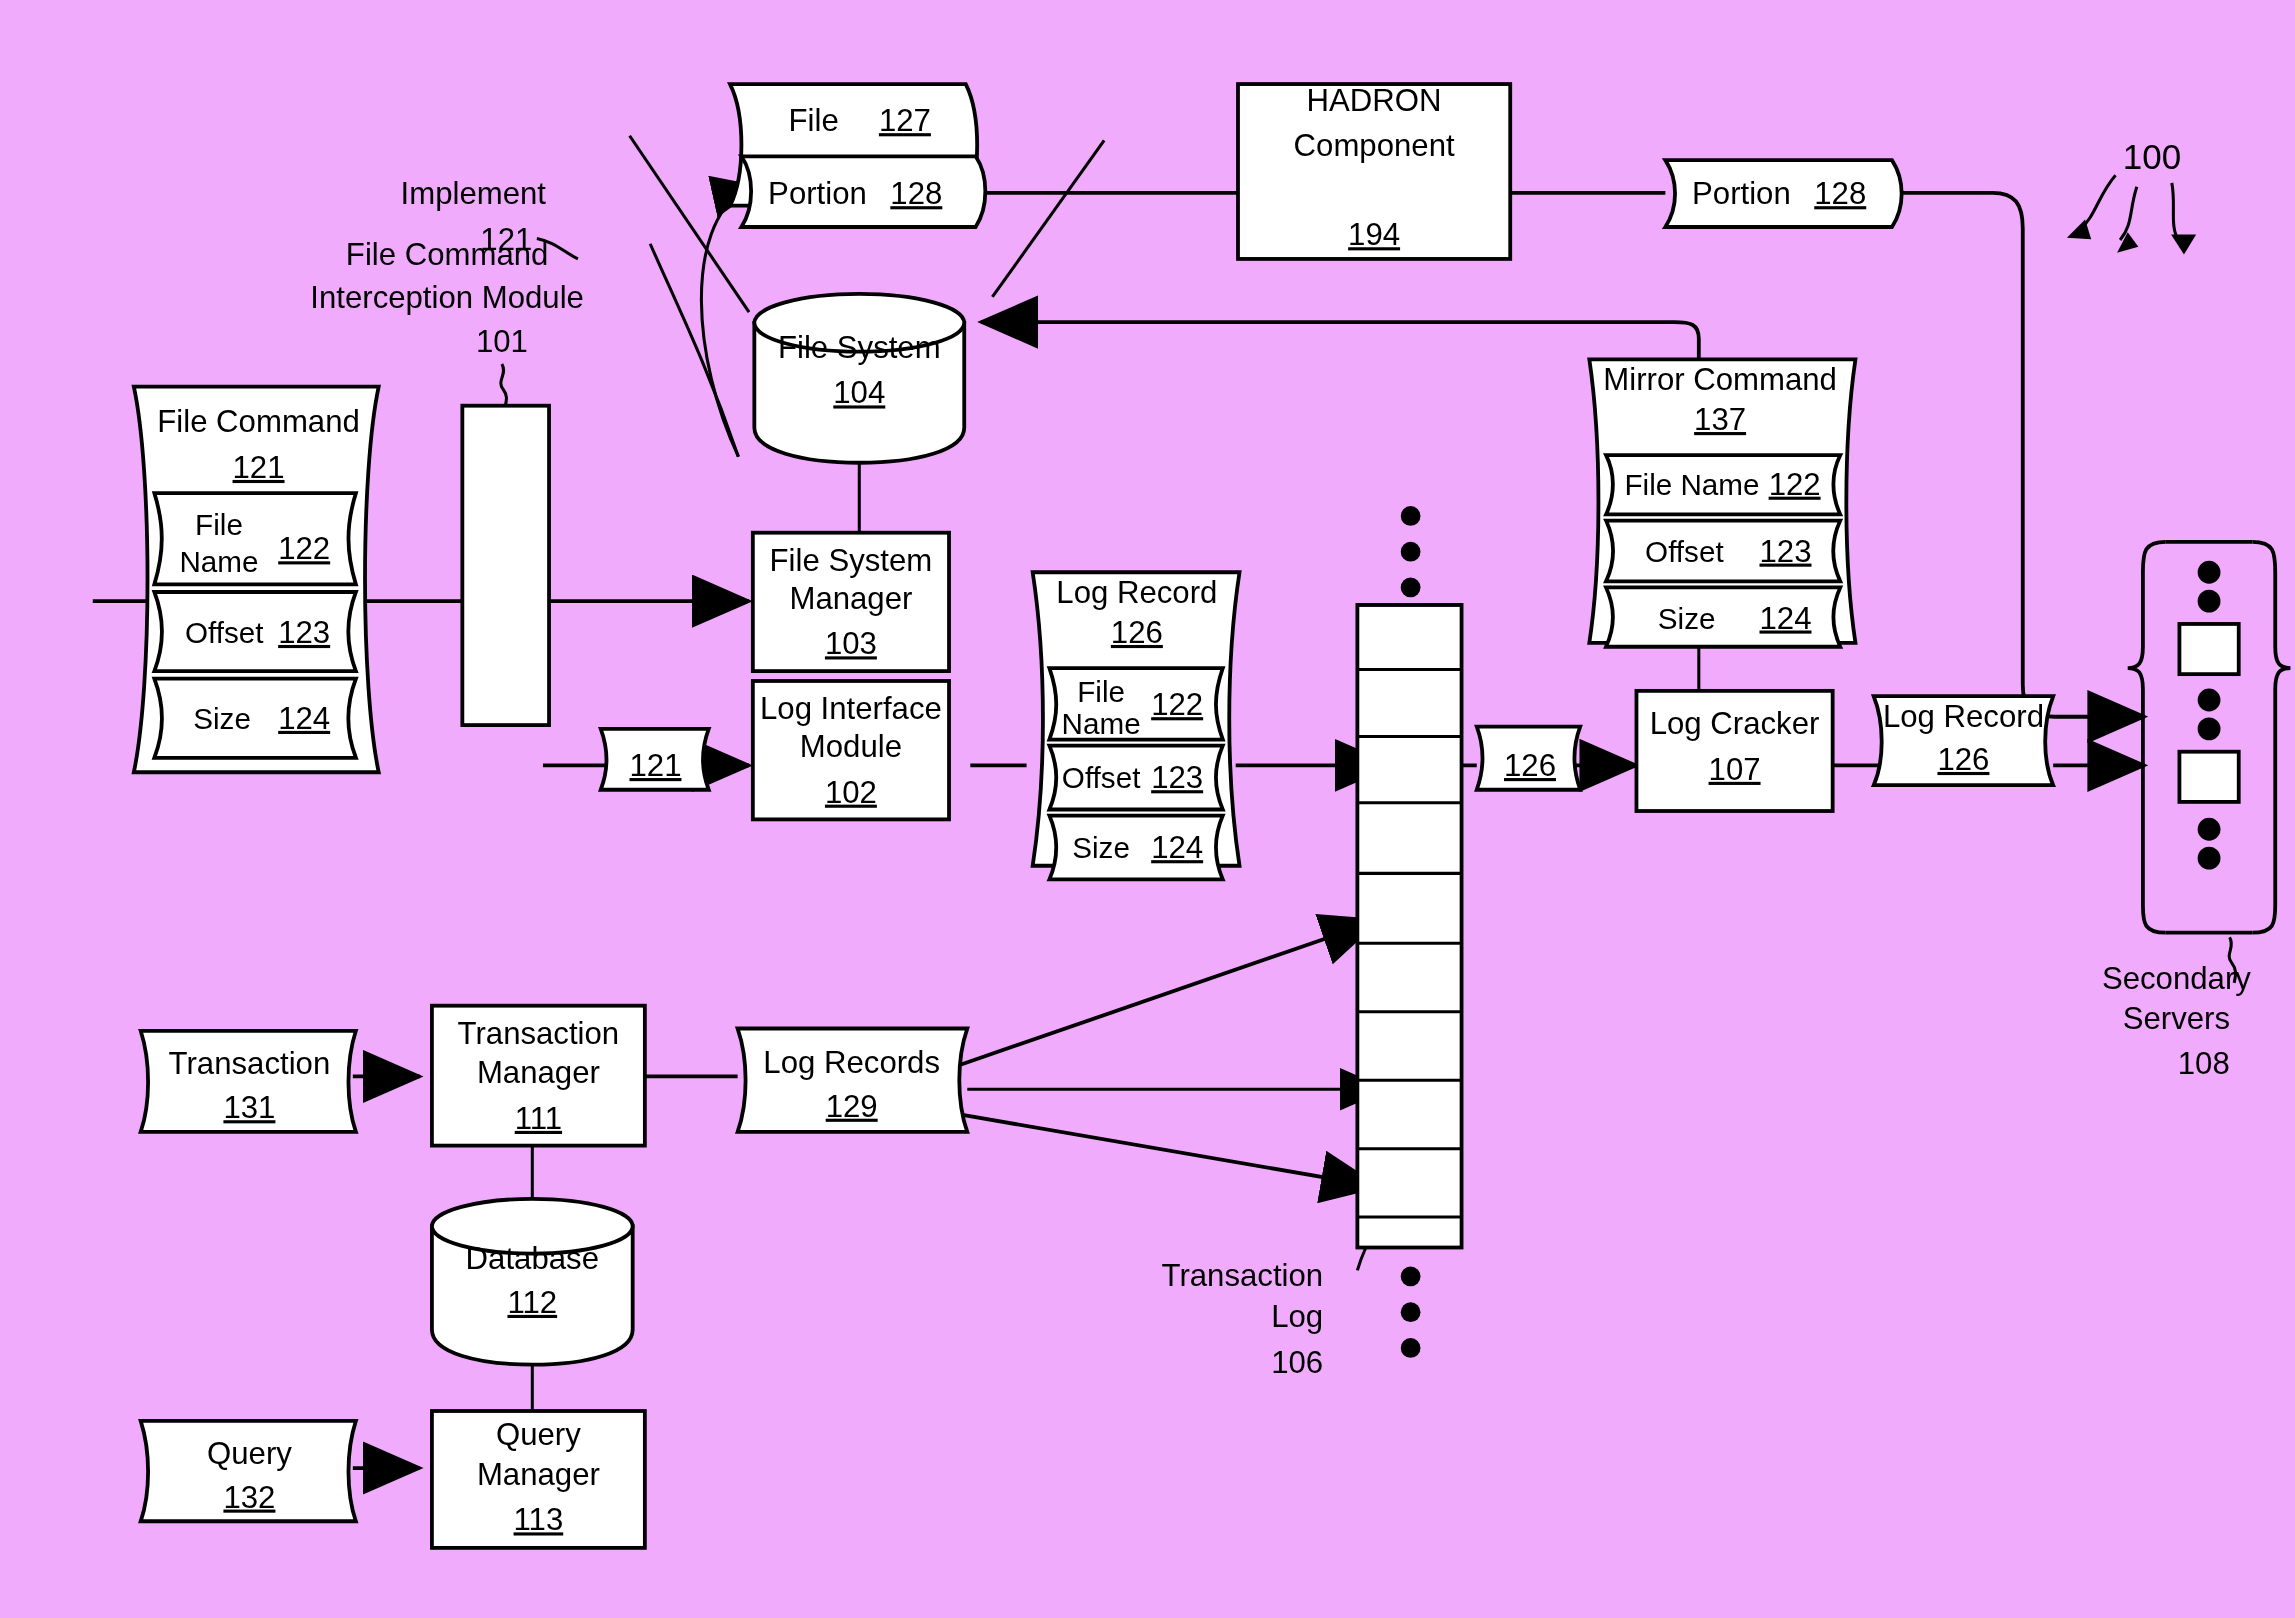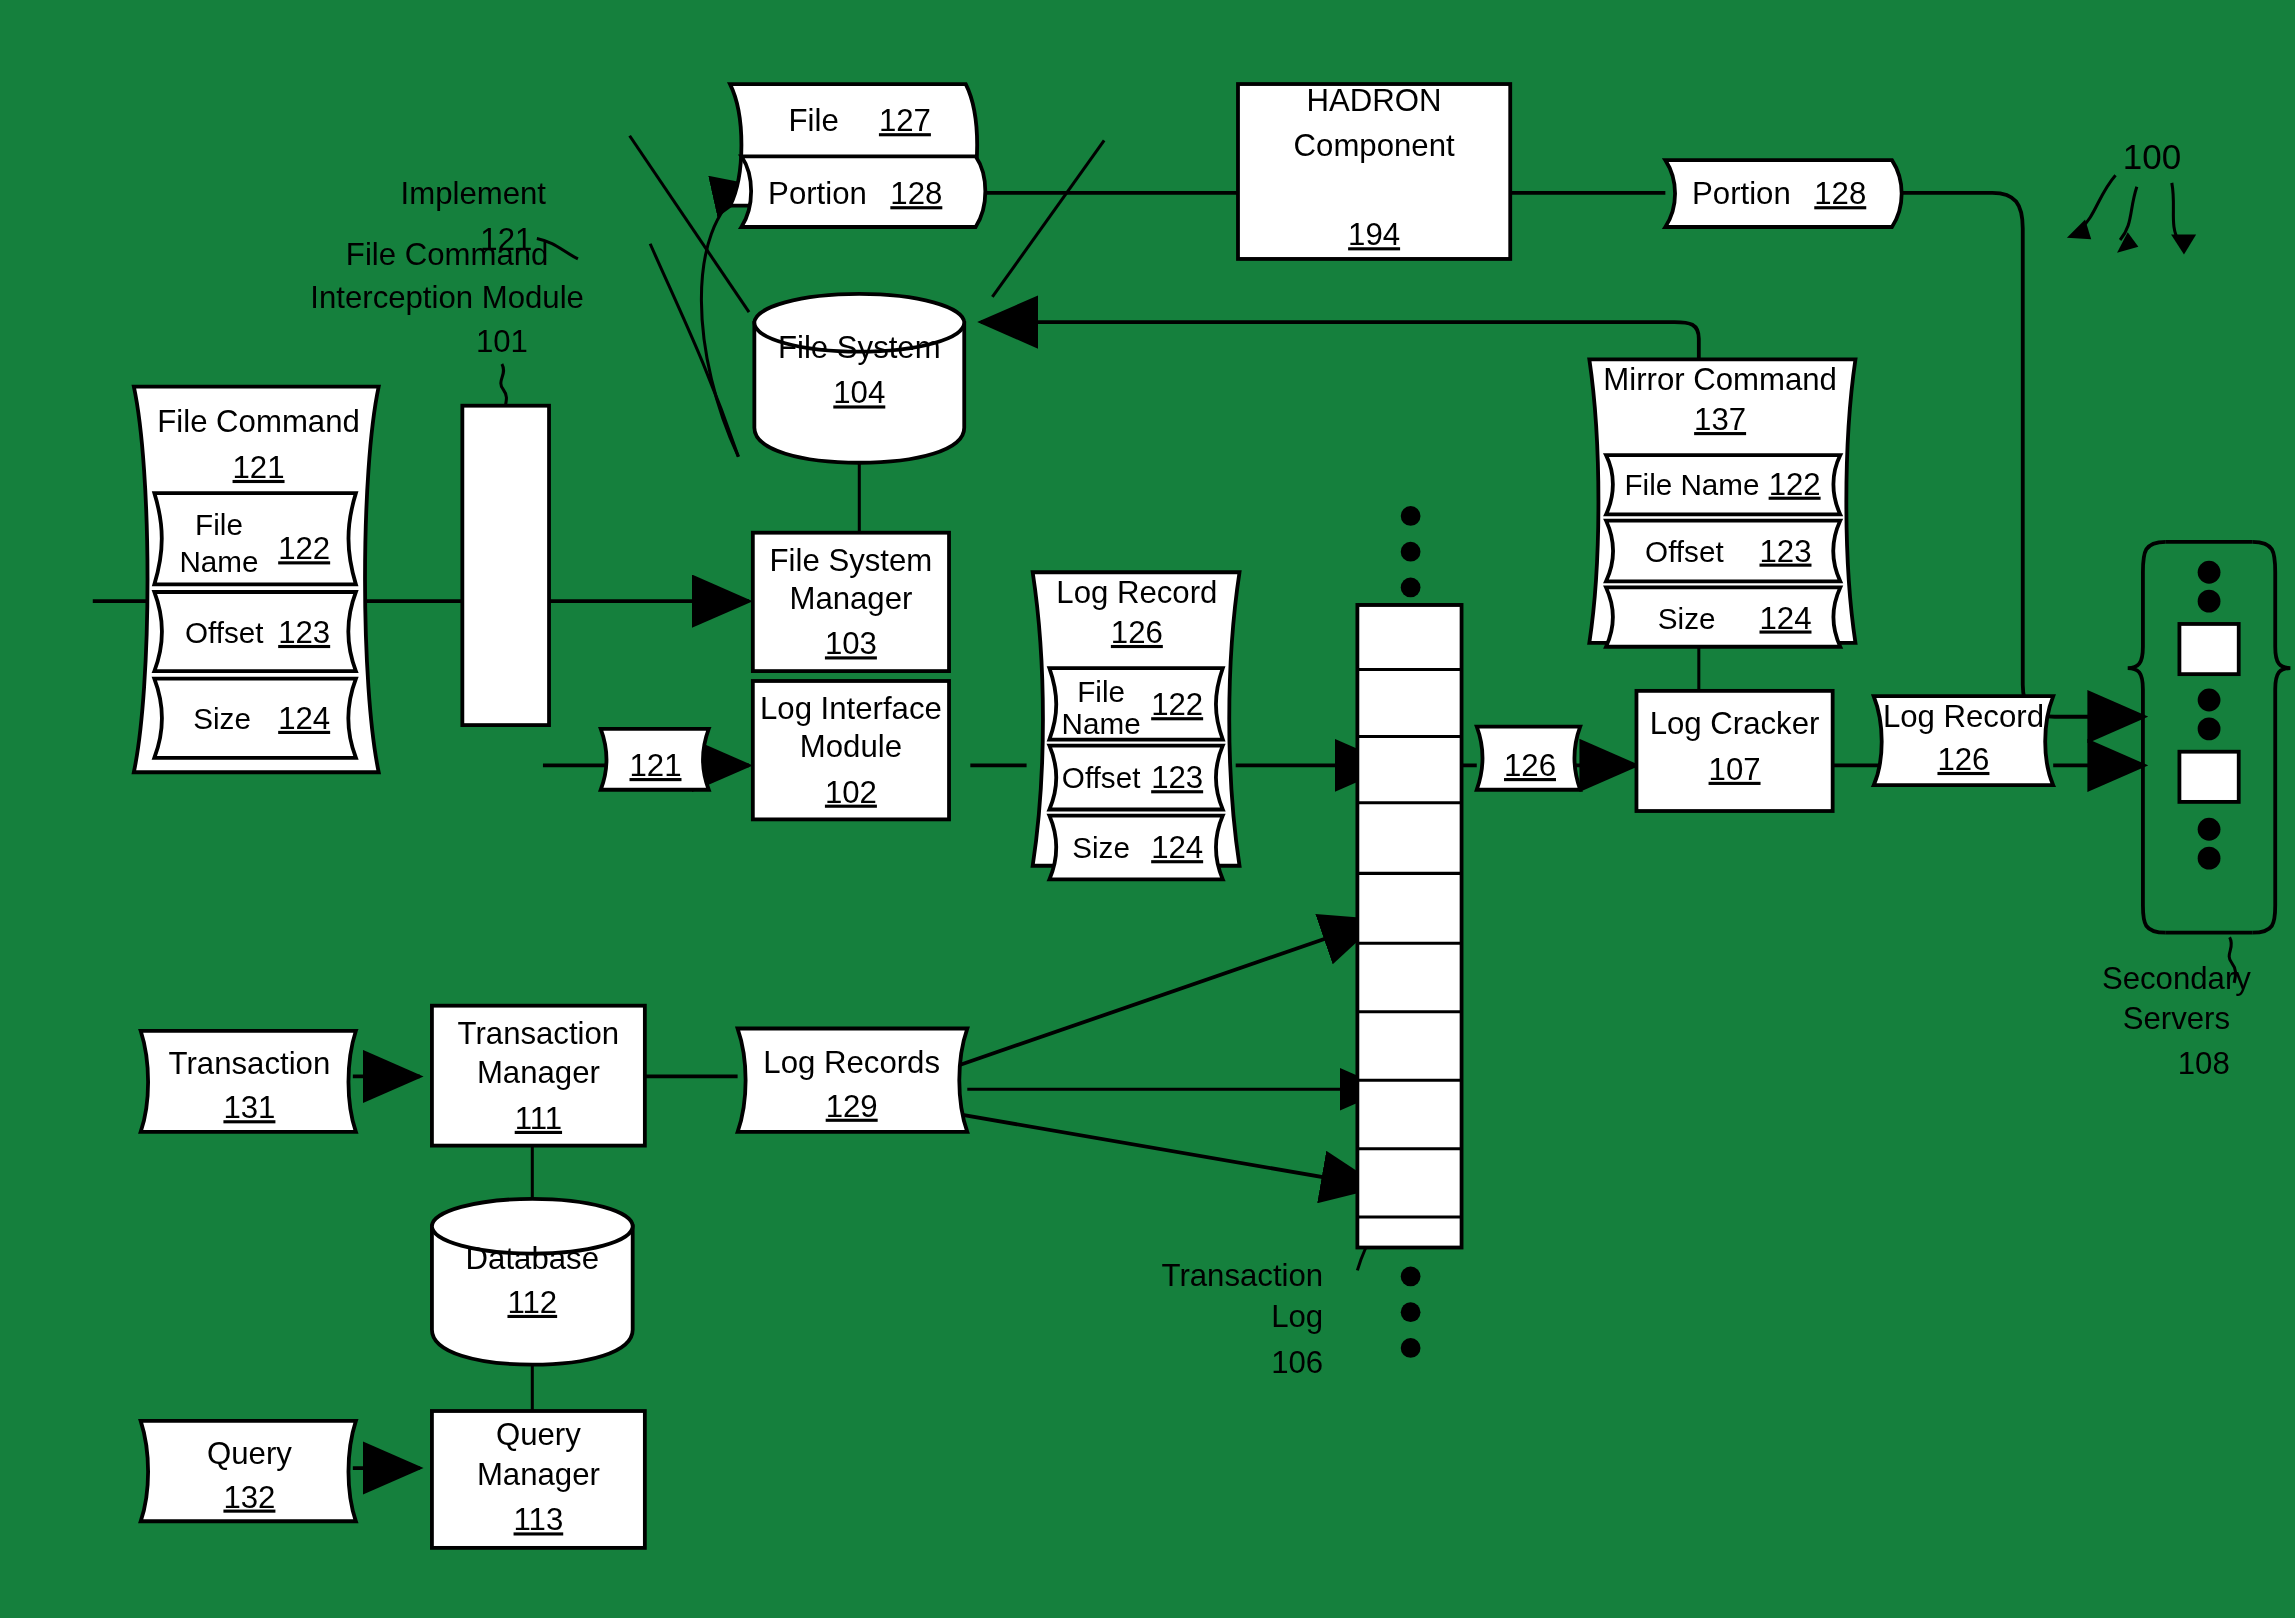--- a/index.html
+++ b/index.html
@@ -1,17 +1,17 @@
 <!DOCTYPE html>
 <html style="font-size:12px"><head>
 <meta charset="utf-8">
 <style>
   html,body{margin:0;padding:0;background:#fff;}
   body{font-family:"Liberation Sans", sans-serif;}
-  #stage{position:relative;width:2295px;height:1619px;background:#15803d;overflow:hidden;}
+  #stage{position:relative;width:2295px;height:1619px;background:#f0abfc;overflow:hidden;}
   svg{position:absolute;top:0;left:0;width:2295px;height:1619px;}
   .ln{fill:none;stroke:#000;stroke-width:5;}
   .ln-thin{fill:none;stroke:#000;stroke-width:4;}
   .ln-d{fill:none;stroke:#000;stroke-width:5;stroke-dasharray:22 16;}
   .shp{fill:#fff;stroke:#000;stroke-width:5;}
   .shp-in{fill:#fff;stroke:#000;stroke-width:5;}
   .dot{fill:#000;}
   text{font-family:"Liberation Sans", sans-serif;fill:#000;}
   .t{font-size:41px;text-anchor:middle;}
   .tnum{font-size:41px;text-anchor:middle;text-decoration:underline;}

